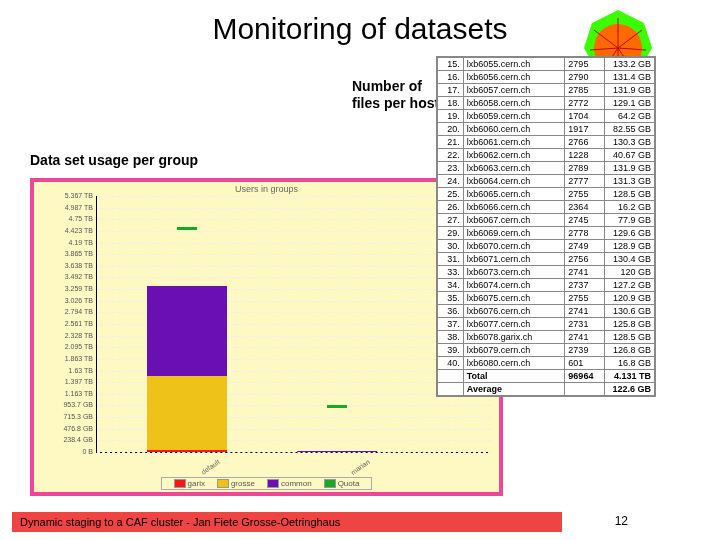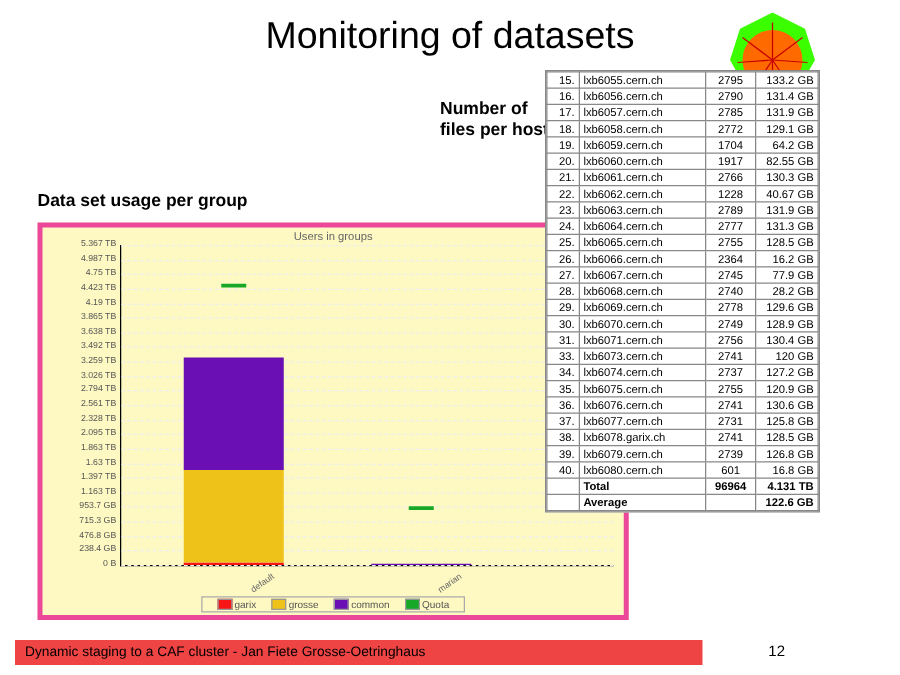--- a/index.html
+++ b/index.html
@@ -24,21 +24,21 @@
 
 .legend{position:absolute;bottom:2px;left:0;right:0;text-align:center;font-size:8px;color:#555}
 .legend span{display:inline-flex;align-items:center;margin:0 6px}
 .sw{display:inline-block;width:10px;height:7px;margin-right:2px;border:1px solid #999}
 
 .tbl{position:absolute;top:56px;right:8px;width:218px;font-size:9px;border:1px solid #888;background:#fff}
 .tbl table{border-collapse:collapse;width:100%}
 .tbl td{border:1px solid #888;padding:1px 3px;white-space:nowrap;overflow:hidden}
 .tbl .num{width:22px;text-align:right}
 .tbl .host{width:110px}
-.tbl .files{text-align:center;width:36px}
+.tbl .files{text-align:left;width:36px}
 .tbl .size{text-align:right;width:46px}
 .tbl .tot td{font-weight:700}
 
 .footer-bar{position:absolute;left:12px;bottom:8px;width:542px;height:20px;background:#ef4444;display:flex;align-items:center;padding-left:8px;font-size:11px}
 .footer-pg{position:absolute;right:36px;bottom:12px;font-size:12px}
 </style>
 </head>
 <body>
 <div class="page">
   <div class="title">Monitoring of datasets</div>
@@ -217,26 +217,20 @@
             <td class="files">2364</td>
             <td class="size">16.2 GB</td>
           </tr>
           <tr>
             <td class="num">27.</td>
             <td class="host">lxb6067.cern.ch</td>
             <td class="files">2745</td>
             <td class="size">77.9 GB</td>
           </tr>
           <tr>
-            <td class="num">28.</td>
-            <td class="host">lxb6068.cern.ch</td>
-            <td class="files">2740</td>
-            <td class="size">28.2 GB</td>
-          </tr>
-          <tr>
             <td class="num">29.</td>
             <td class="host">lxb6069.cern.ch</td>
             <td class="files">2778</td>
             <td class="size">129.6 GB</td>
           </tr>
           <tr>
             <td class="num">30.</td>
             <td class="host">lxb6070.cern.ch</td>
             <td class="files">2749</td>
             <td class="size">128.9 GB</td>

